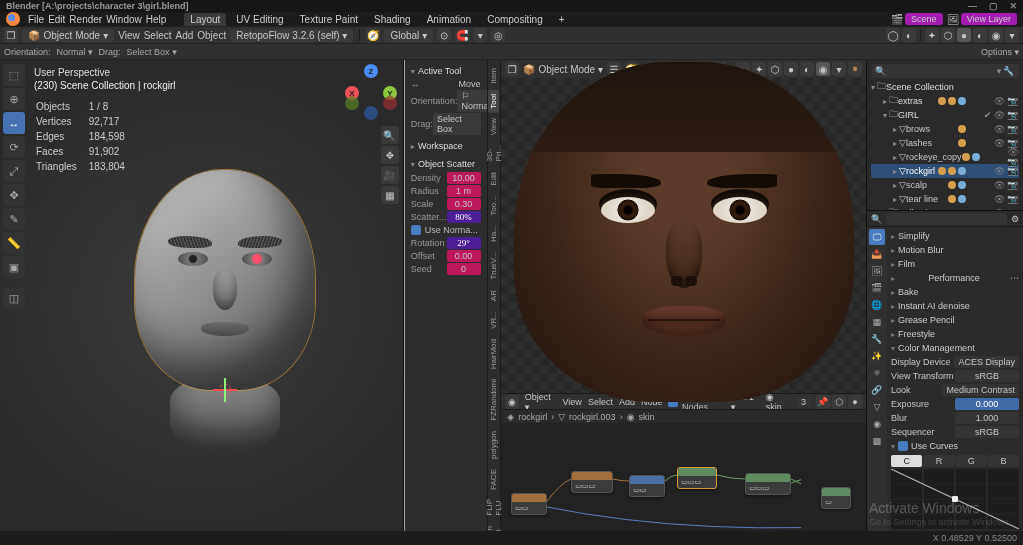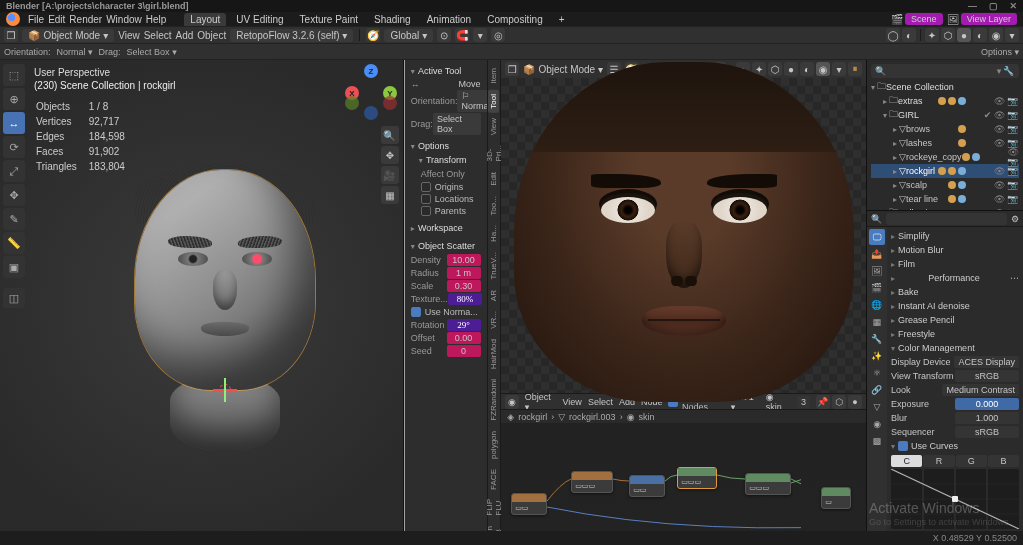--- a/index.html
+++ b/index.html
@@ -339,55 +339,38 @@
       <div class="field-row">
           <span class="lbl">Orientation:</span>
           <span class="dd-small">⚐ <span>Normal</span></span>
         </div>
       <div class="field-row">
           <span class="lbl">Drag:</span>
           <span class="dd-small">Select Box</span>
         </div>
     </div>
     <div class="sect">
-      <div class="sect-h">Options</div>
-      <div class="sect-h" style="padding-left:8px">Transform</div>
-      <div style="padding:2px 0 2px 10px;color:#999">Affect Only</div>
-      <div class="checkline" style="padding-left:10px">
-          <span class="box"></span>
-          <span>Origins</span>
-        </div>
-      <div class="checkline" style="padding-left:10px">
-          <span class="box"></span>
-          <span>Locations</span>
-        </div>
-      <div class="checkline" style="padding-left:10px">
-          <span class="box"></span>
-          <span>Parents</span>
-        </div>
-    </div>
-    <div class="sect">
         <div class="sect-h closed">Workspace</div>
       </div>
     <div class="sect">
       <div class="sect-h">Object Scatter</div>
       <div class="field-row">
           <span class="lbl">Density</span>
           <span class="val">10.00</span>
         </div>
       <div class="field-row">
           <span class="lbl">Radius</span>
           <span class="val">1 m</span>
         </div>
       <div class="field-row">
           <span class="lbl">Scale</span>
           <span class="val">0.30</span>
         </div>
       <div class="field-row">
-          <span class="lbl">Texture...</span>
+          <span class="lbl">Scatter...</span>
           <span class="val blue">80%</span>
         </div>
       <div class="checkline">
           <span class="box on"></span>
           <span>Use Norma...</span>
         </div>
       <div class="field-row">
           <span class="lbl">Rotation</span>
           <span class="val blue">29°</span>
         </div>

